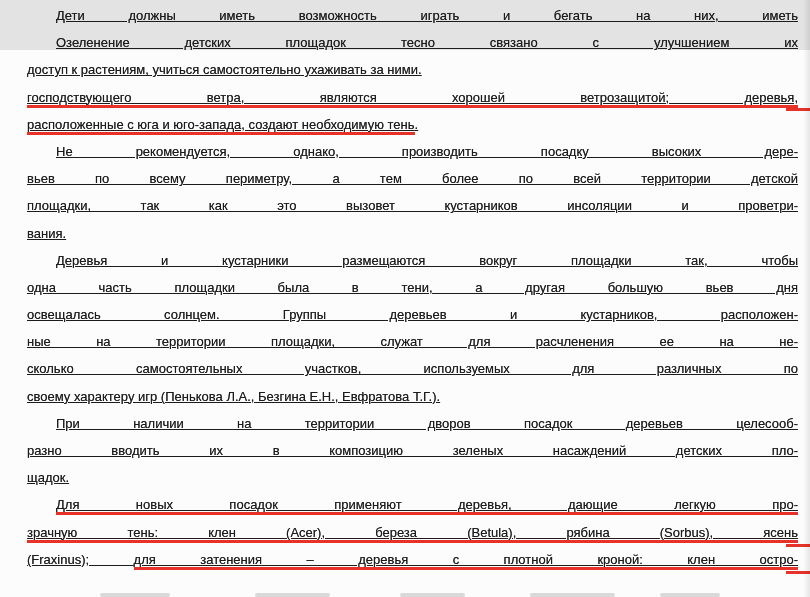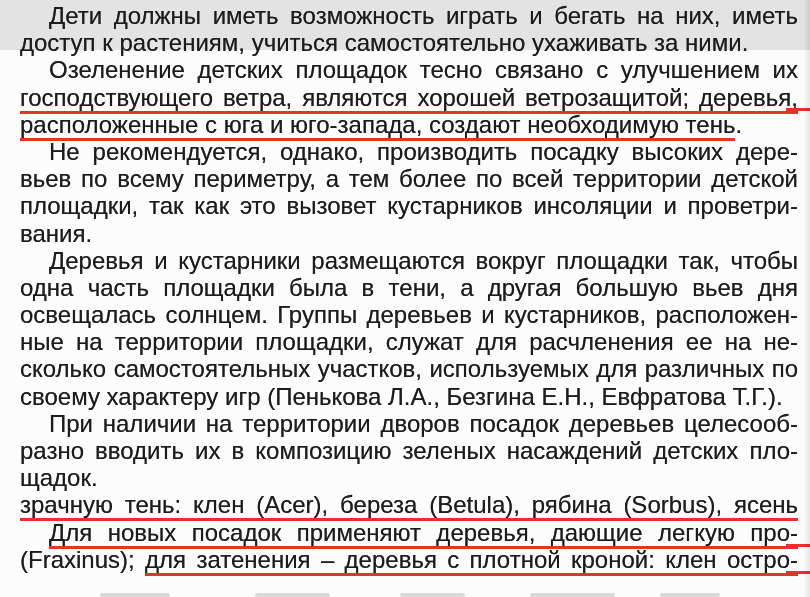--- a/index.html
+++ b/index.html
@@ -23,24 +23,25 @@
     z-index:0;
   }
   .edge-shadow{
     position:absolute;top:0;right:0;bottom:0;width:7px;
     background:linear-gradient(to right, rgba(0,0,0,0), rgba(0,0,0,0.09));
     z-index:3;
   }
   .textarea{
     position:absolute;
     left:0;top:0;right:0;bottom:0;
-    padding:2px 12px 0 20px;
+    padding:2px 12px 0 27px;
     z-index:1;
-    font-size:24px;
+    font-size:13px;
     text-shadow:0 0 0.5px rgba(0,0,0,0.65);
+    text-decoration:underline;
   }
   .line{
     line-height:27.2px;
     height:27.2px;
     white-space:normal;
     text-align:left;
   }
   .line.justify{
     text-align:justify;
     text-align-last:justify;
@@ -65,39 +66,39 @@
   }
 </style>
 </head>
 <body>
 
 <div class="page">
   <div class="band"></div>
   <div class="edge-shadow"></div>
   <div class="textarea">
       <div class="line justify indent"><span>Дети должны иметь возможность играть и бегать на них, иметь</span></div>
+      <div class="line justify indent"><span>Озеленение детских площадок тесно связано с улучшением их</span></div>
       <div class="line"><span>доступ к растениям, учиться самостоятельно ухаживать за ними.</span></div>
-      <div class="line justify indent"><span>Озеленение детских площадок тесно связано с улучшением их</span></div>
       <div class="line justify"><span class="u">господствующего ветра, являются хорошей ветрозащитой; деревья,</span></div>
       <div class="line"><span class="u">расположенные с юга и юго-запада, создают необходимую тень</span><span>.</span></div>
       <div class="line justify indent"><span>Не рекомендуется, однако, производить посадку высоких дере-</span></div>
       <div class="line justify"><span>вьев по всему периметру, а тем более по всей территории детской</span></div>
       <div class="line justify"><span>площадки, так как это вызовет кустарников инсоляции и проветри-</span></div>
       <div class="line"><span>вания.</span></div>
       <div class="line justify indent"><span>Деревья и кустарники размещаются вокруг площадки так, чтобы</span></div>
       <div class="line justify"><span>одна часть площадки была в тени, а другая большую вьев дня</span></div>
       <div class="line justify"><span>освещалась солнцем. Группы деревьев и кустарников, расположен-</span></div>
       <div class="line justify"><span>ные на территории площадки, служат для расчленения ее на не-</span></div>
       <div class="line justify"><span>сколько самостоятельных участков, используемых для различных по</span></div>
       <div class="line"><span>своему характеру игр (Пенькова Л.А., Безгина Е.Н., Евфратова Т.Г.).</span></div>
       <div class="line justify indent"><span>При наличии на территории дворов посадок деревьев целесооб-</span></div>
       <div class="line justify"><span>разно вводить их в композицию зеленых насаждений детских пло-</span></div>
       <div class="line"><span>щадок.</span></div>
+      <div class="line justify indent"><span class="u">Для новых посадок применяют деревья, дающие легкую про-</span></div>
       <div class="line justify"><span class="u">зрачную тень: клен (Acer), береза (Betula), рябина (Sorbus), ясень</span></div>
-      <div class="line justify indent"><span class="u">Для новых посадок применяют деревья, дающие легкую про-</span></div>
       <div class="line justify"><span>(Fraxinus); </span><span class="u">для затенения – деревья с плотной кроной: клен остро-</span></div>
     </div>
 <div class="red-ext" style="top: 108.35px;"></div>
     <div class="red-ext" style="top: 543.55px;"></div>
     <div class="red-ext" style="top: 570.75px;"></div>
     <div class="cut-mark" style="left: 100px; width: 70px;"></div>
     <div class="cut-mark" style="left: 255px; width: 75px;"></div>
     <div class="cut-mark" style="left: 400px; width: 65px;"></div>
     <div class="cut-mark" style="left: 530px; width: 85px;"></div>
     <div class="cut-mark" style="left: 660px; width: 60px;"></div>

